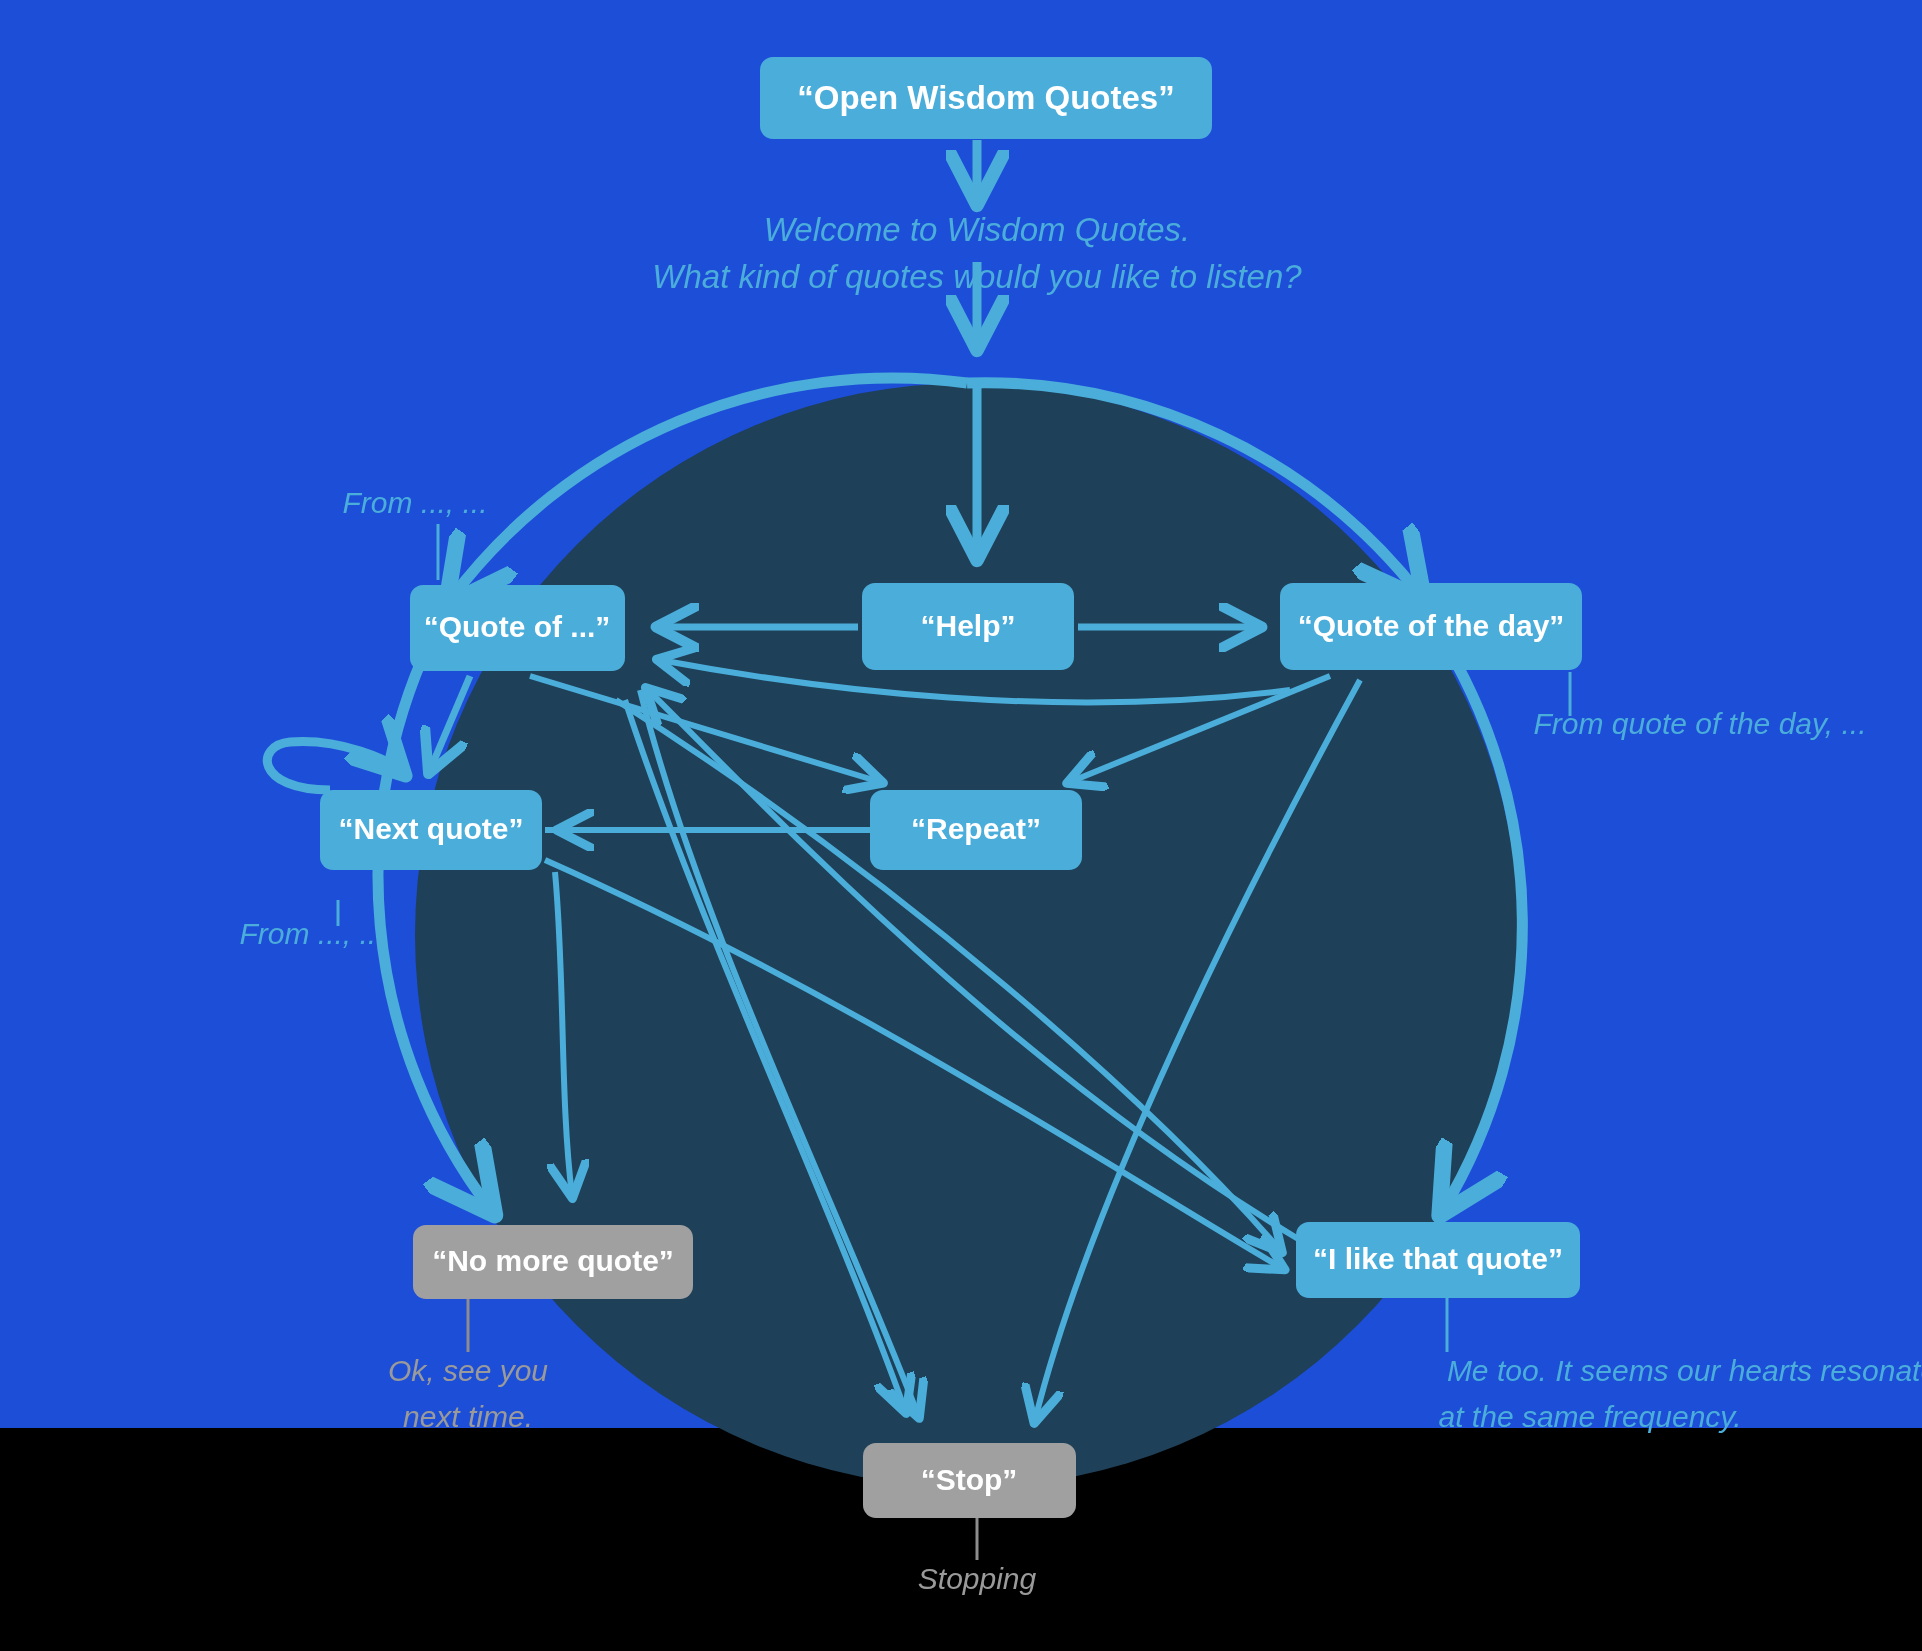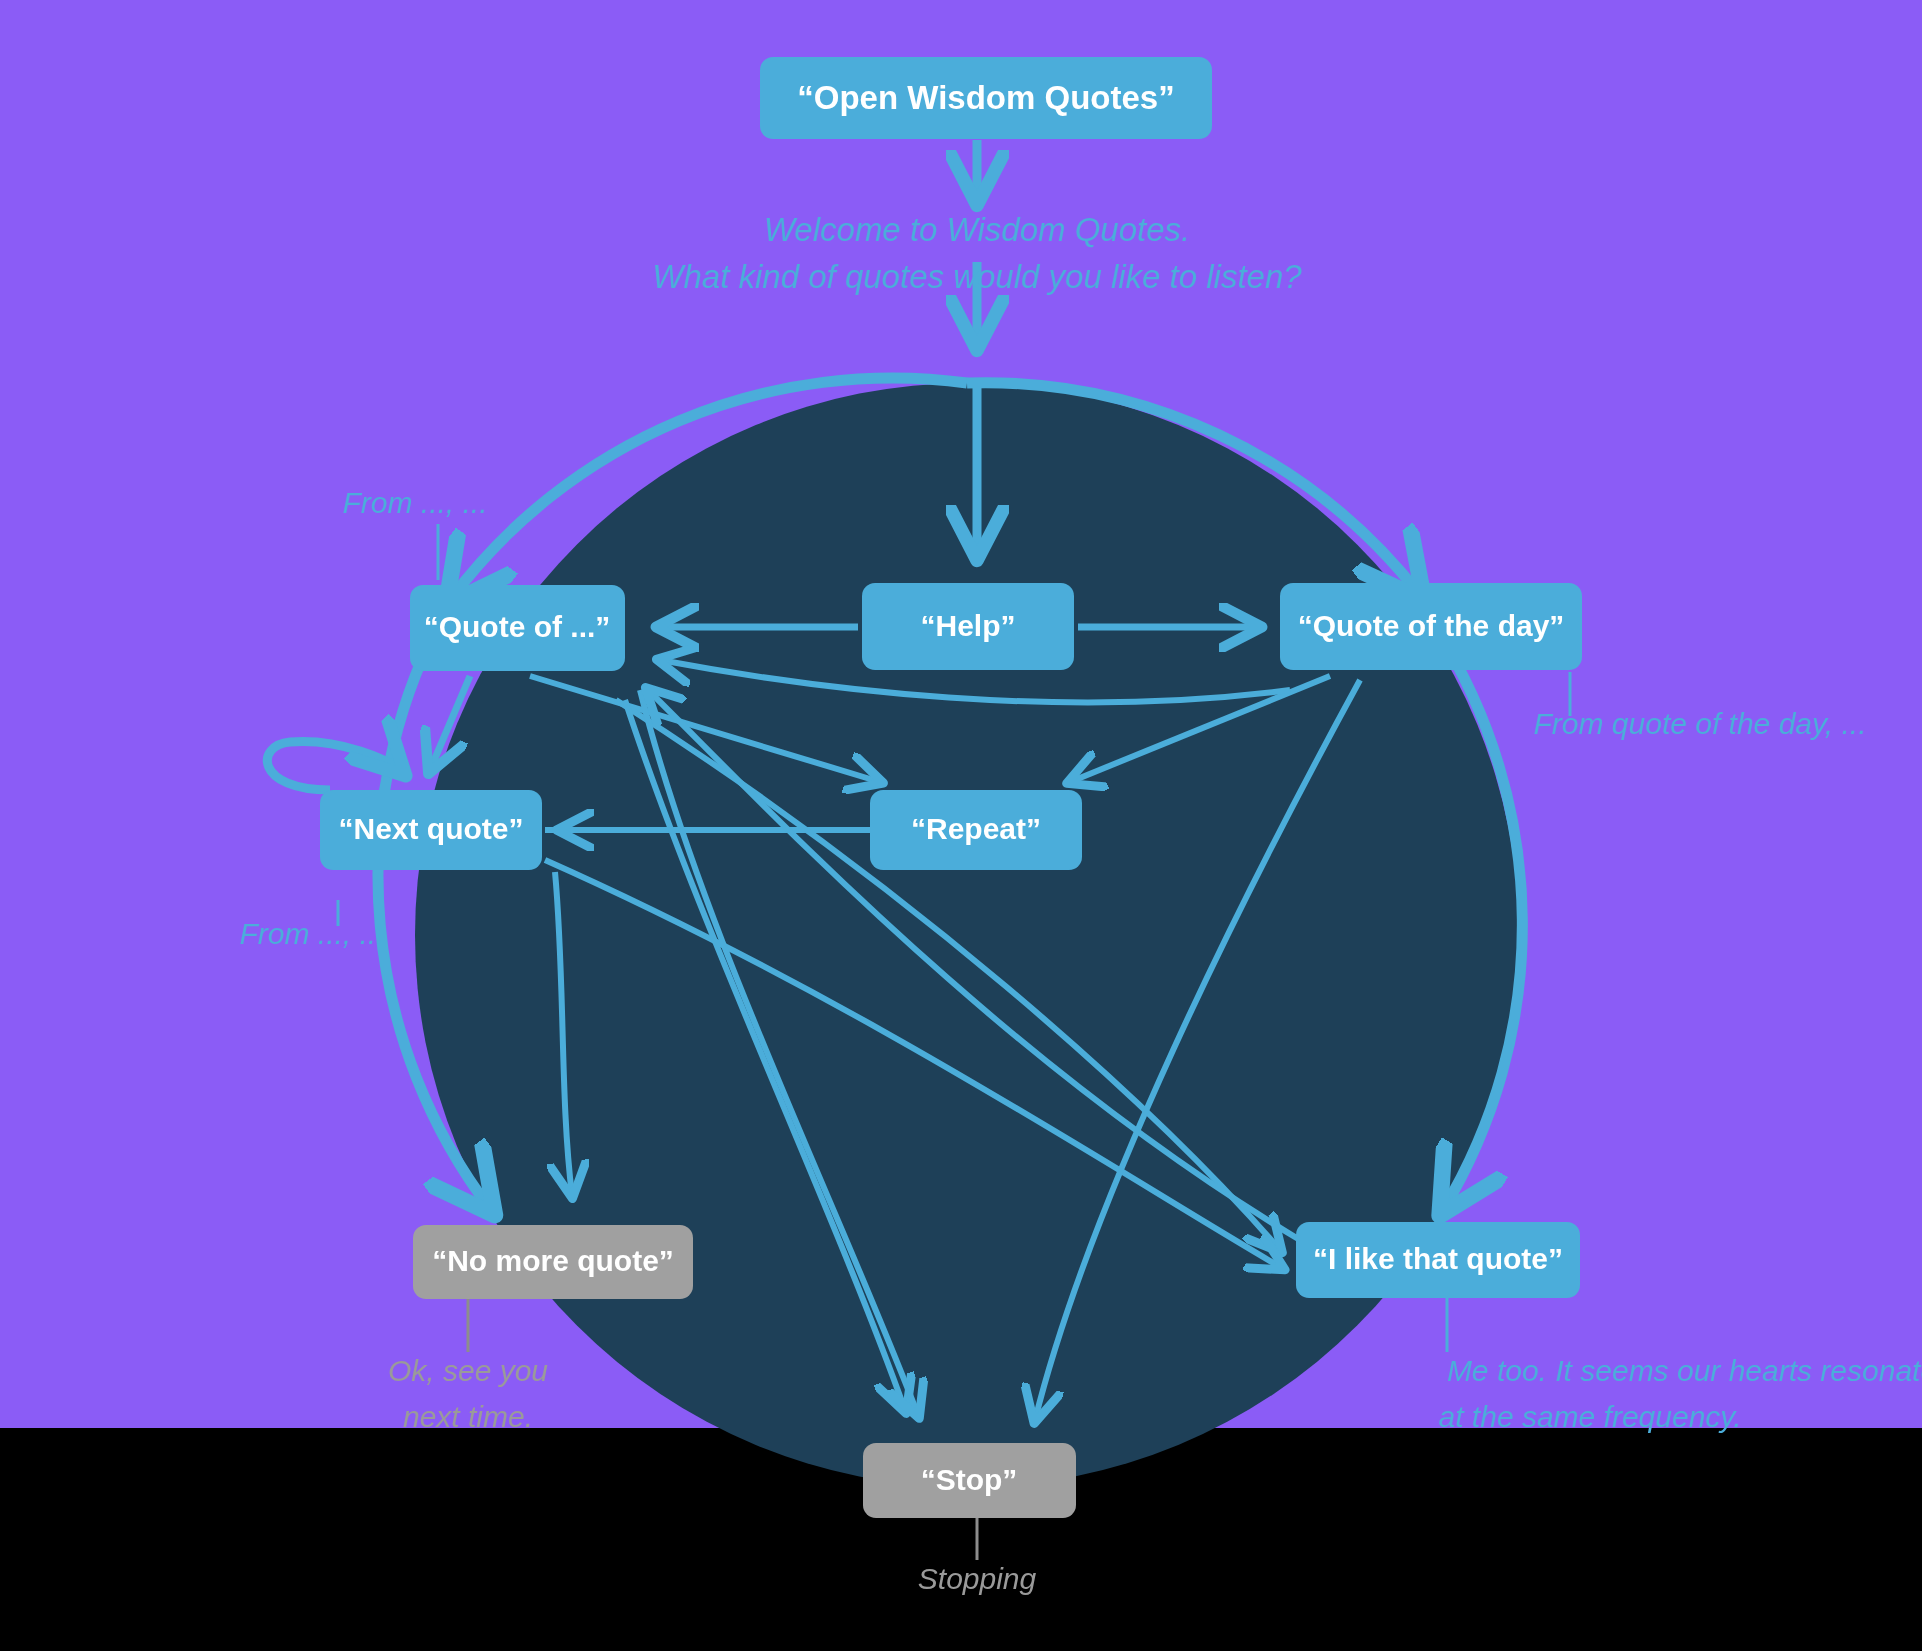--- a/index.html
+++ b/index.html
@@ -10,21 +10,21 @@
   body {
     width: 1922px;
     height: 1651px;
     overflow: hidden;
     font-family: "Liberation Sans", sans-serif;
   }
   #stage {
     position: relative;
     width: 1922px;
     height: 1428px;
-    background: #8b5cf6;
+    background: #1d4ed8;
   }
   svg#canvas {
     position: absolute;
     left: 0;
     top: 0;
     width: 1922px;
     height: 1651px;
   }
   .node-label {
     font-family: "Liberation Sans", sans-serif;

